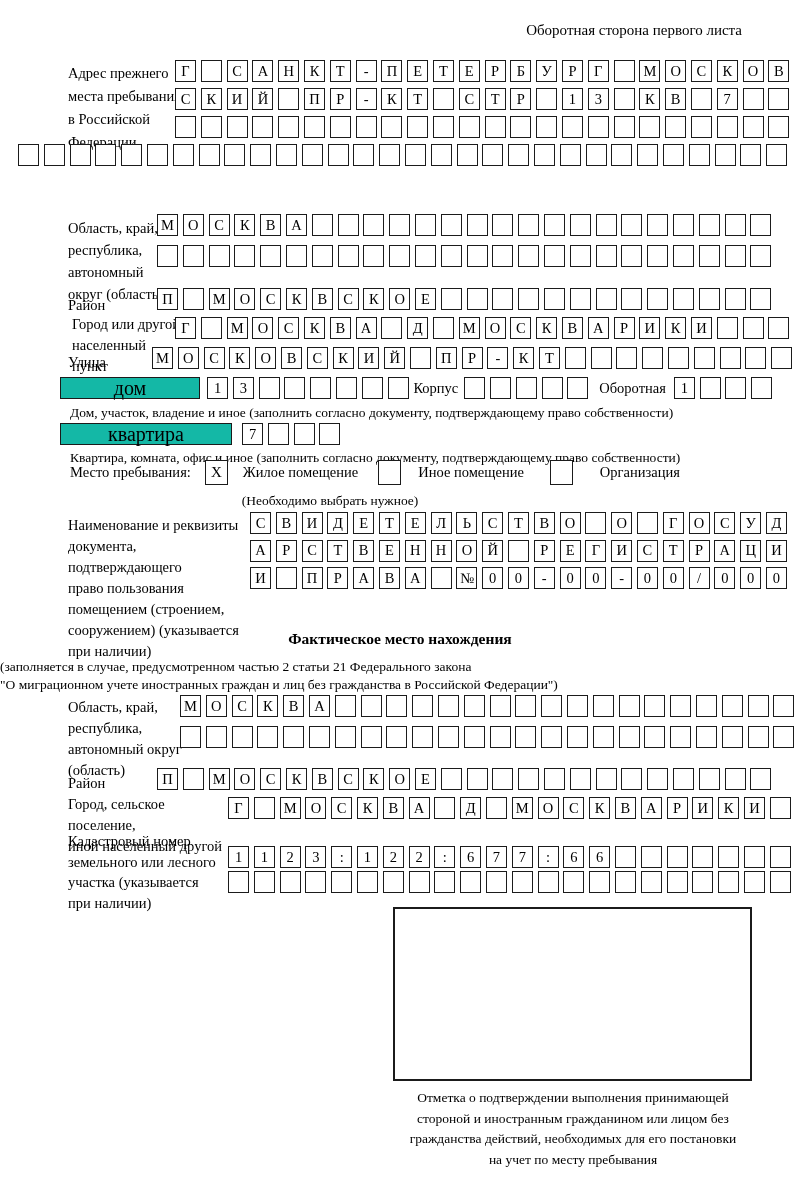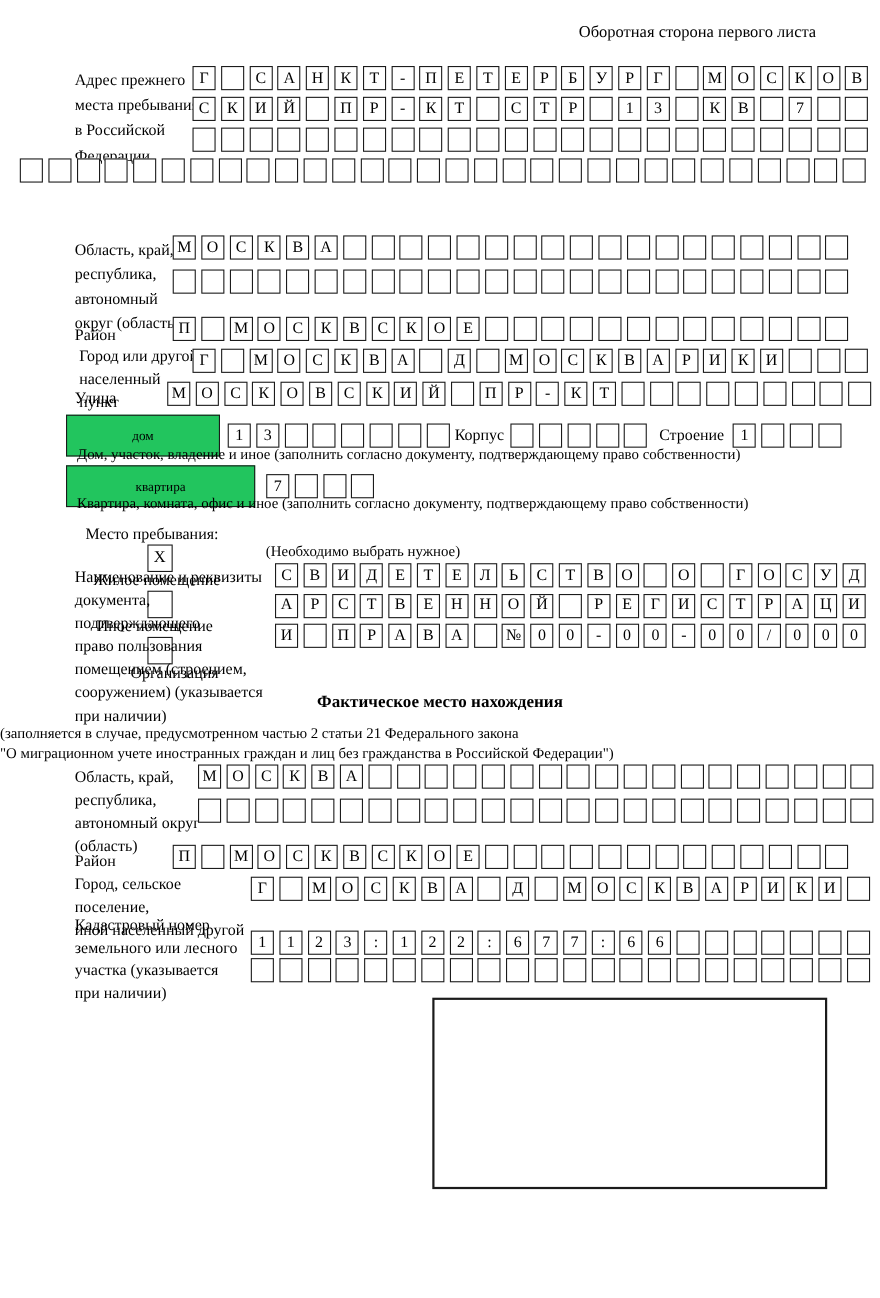--- a/index.html
+++ b/index.html
@@ -13,22 +13,22 @@
   .note{font-size:13px;}
   .note-center{width:100%;text-align:left;font-size:13.5px;line-height:18px;white-space:pre-line;}
   .cellrow{display:flex;}
   .cell{box-sizing:border-box;flex:0 0 auto;width:21px;height:22px;border:1.7px solid #1b1b1b;
         margin-right:4.8px;display:flex;align-items:center;justify-content:center;
         font-size:14.5px;background:#fff;}
   .stack .cellrow{margin-bottom:6px;}
   .stack-wide .cellrow{margin-bottom:9px;}
   .stack-doc .cellrow{margin-bottom:5.5px;}
   .stack-kad .cellrow{margin-bottom:2.5px;}
-  .bigbox{box-sizing:border-box;border:1.8px solid #1b1b1b;height:38px;display:flex;
-          align-items:center;justify-content:center;font-size:12px;background:#22c55e;}
+  .bigbox{box-sizing:border-box;border:1.8px solid #1b1b1b;height:22px;display:flex;
+          align-items:center;justify-content:center;font-size:20px;background:#14b8a6;}
   .inline-row{display:flex;align-items:center;}
   .inline-lbl{font-size:14.5px;}
   .cbox{box-sizing:border-box;width:23px;height:25px;border:1.7px solid #1b1b1b;
         display:flex;align-items:center;justify-content:center;font-size:15px;background:#fff;}
   .stamp-rect{box-sizing:border-box;border:2px solid #1b1b1b;background:#fff;}
   .stamp-note{font-size:13.5px;line-height:20.5px;text-align:center;white-space:pre-line;}
 </style>
 </head>
 <body>
 
@@ -314,42 +314,42 @@
         <span class="cell"></span>
       </div>
     <div class="inline-lbl" style="margin:0 6px 0 0;">Корпус</div>
     <div class="cellrow">
         <span class="cell"></span>
         <span class="cell"></span>
         <span class="cell"></span>
         <span class="cell"></span>
         <span class="cell"></span>
       </div>
-    <div class="inline-lbl" style="margin:0 8px 0 6px;">Строение</div>
+    <div class="inline-lbl" style="margin:0 8px 0 6px;">Оборотная</div>
     <div class="cellrow">
         <span class="cell">1</span>
         <span class="cell"></span>
         <span class="cell"></span>
         <span class="cell"></span>
       </div>
   </div>
   <div class="abs note" style="top:405px;left:70px;font-size:13.5px;">Дом, участок, владение и иное (заполнить согласно документу, подтверждающему право собственности)</div>
 
   <div class="abs inline-row" style="top:423px;left:60px;">
     <div class="bigbox" style="width:172px;margin-right:10px;font-family:Liberation Serif, serif;">квартира</div>
     <div class="cellrow">
         <span class="cell">7</span>
         <span class="cell"></span>
         <span class="cell"></span>
         <span class="cell"></span>
       </div>
   </div>
   <div class="abs note" style="top:450px;left:70px;font-size:13.5px;">Квартира, комната, офис и иное (заполнить согласно документу, подтверждающему право собственности)</div>
 
-  <div class="abs inline-row" style="top:478px;left:70px;flex-direction:column;">
+  <div class="abs inline-row" style="top:460px;left:70px;">
     <div class="inline-lbl" style="margin-right:14px;">Место пребывания:</div>
     <div class="cbox">X</div>
     <div class="inline-lbl" style="margin:0 20px 0 15px;">Жилое помещение</div>
     <div class="cbox"></div>
     <div class="inline-lbl" style="margin:0 26px 0 17px;">Иное помещение</div>
     <div class="cbox"></div>
     <div class="inline-lbl" style="margin:0 0 0 27px;">Организация</div>
   </div>
   <div class="abs note" style="top:493px;left:100px;width:460px;text-align:center;font-size:13.5px;">(Необходимо выбрать нужное)</div>
 
@@ -598,14 +598,18 @@
         <span class="cell"></span>
         <span class="cell"></span>
         <span class="cell"></span>
         <span class="cell"></span>
         <span class="cell"></span>
         <span class="cell"></span>
       </div>
   </div>
 
   <div class="abs stamp-rect" style="top:907px;left:393px;width:359px;height:174px;"></div>
+  <div class="abs stamp-note" style="top:1088px;left:378px;width:390px;">Отметка о подтверждении выполнения принимающей
+стороной и иностранным гражданином или лицом без
+гражданства действий, необходимых для его постановки
+на учет по месту пребывания</div>
 
 </div>
 
 </body></html>

